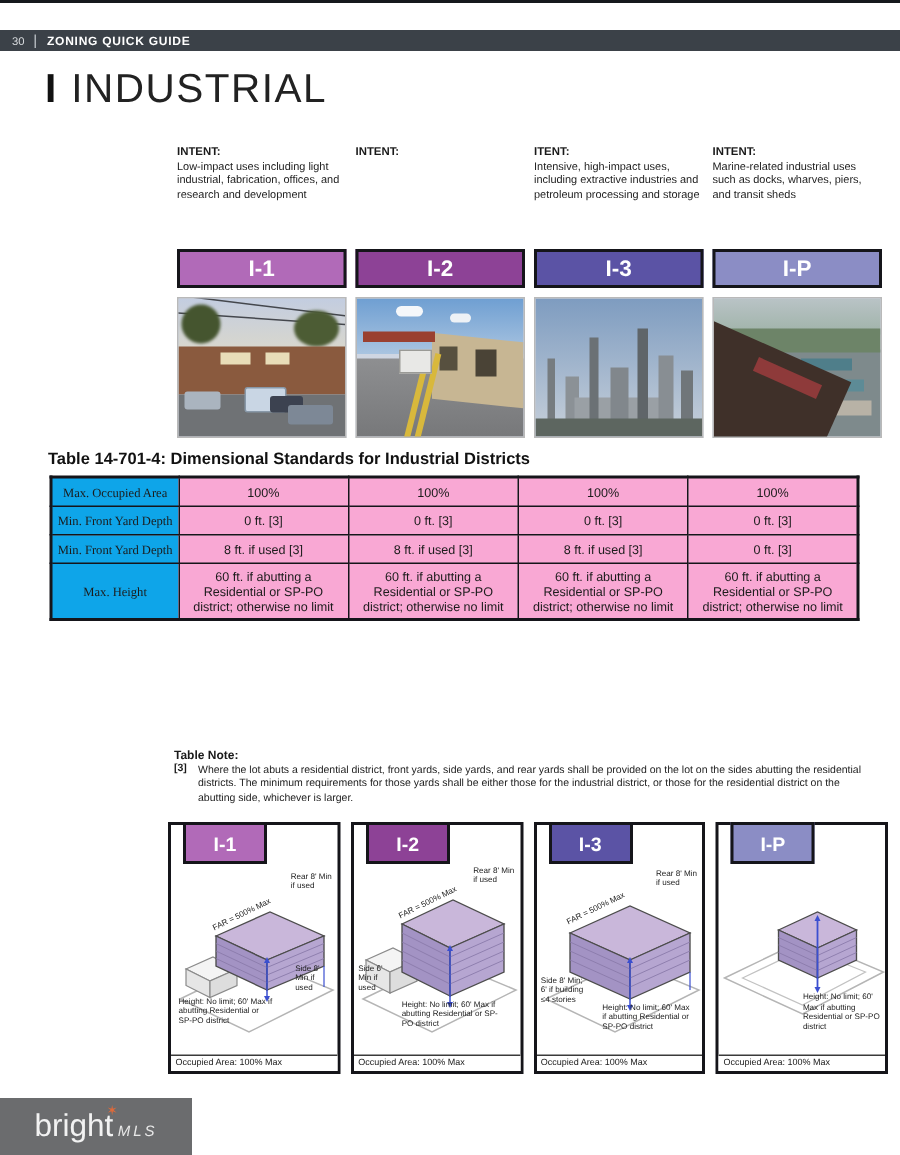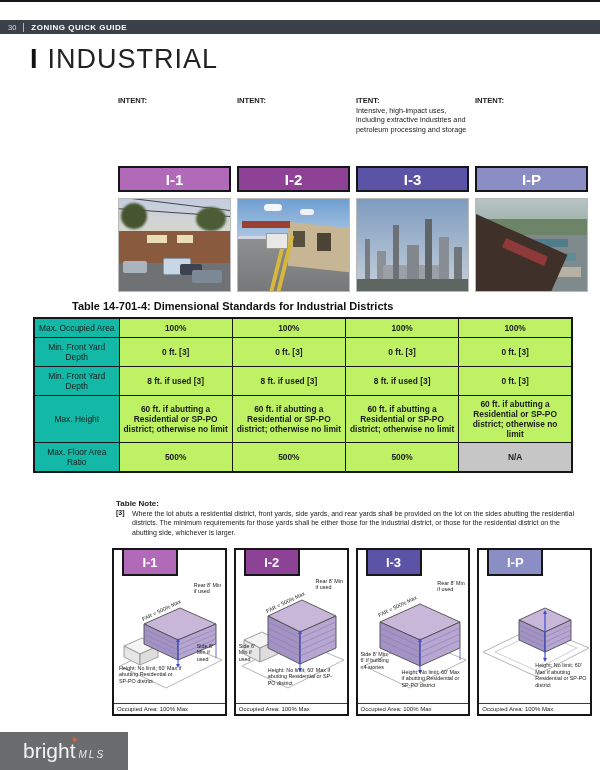--- a/index.html
+++ b/index.html
@@ -72,25 +72,25 @@
   
   .p4-sky{position:absolute;top:0;left:0;right:0;height:26%;background:linear-gradient(#b9c3c6,#9fb3a8);}
   .p4-land{position:absolute;top:20px;left:0;right:0;height:16px;background:#6d8468;}
   .p4-port{position:absolute;top:34px;left:0;right:0;bottom:0;background:#7e8a8c;}
   .p4-river{position:absolute;bottom:-18px;left:-30px;width:110px;height:80px;background:#3f3029;transform:rotate(24deg);}
   .p4-ship{position:absolute;bottom:34px;left:26px;width:46px;height:10px;background:#8e3a3a;transform:rotate(24deg);}
   .p4-crane{position:absolute;top:40px;left:58px;width:34px;height:8px;background:#4f7e8a;}
   .p4-crane2{position:absolute;top:54px;left:70px;width:30px;height:8px;background:#5d8b96;}
   .p4-stack{position:absolute;top:68px;right:6px;width:26px;height:10px;background:#b8b2a6;}
   
-  .table-title{position:absolute;left:32px;top:300px;font-size:11px;font-weight:bold;color:#111;margin-left:40px;}
+  .table-title{position:absolute;left:32px;top:300px;font-size:11px;font-weight:bold;color:#111;}
   table.dim{position:absolute;left:33px;top:317px;width:540px;border-collapse:collapse;border:2px solid #15151a;}
   table.dim td{border:1px solid #15151a;font-size:8.4px;text-align:center;padding:4px 3px;color:#1c1c1c;}
-  td.rowlabel{background:#14b8a6;width:15.8%;}
-  td.val{background:#bef264;width:21.05%;font-weight:bold;}
+  td.rowlabel{background:#0ea5e9;width:15.8%;font-family:Liberation Serif, serif;}
+  td.val{background:#f9a8d4;width:21.05%;}
   td.val-dark{background:#c6c6c6;font-weight:bold;}
   tr.tall td{padding:3px 4px;}
   
   .note{position:absolute;left:116px;top:499px;width:470px;}
   .note-head{font-size:8px;font-weight:bold;margin-bottom:1px;}
   .note-body{display:flex;gap:4px;}
   .note-ref{font-size:7px;font-weight:bold;flex:0 0 12px;}
   .note-text{font-size:7px;line-height:1.35;color:#222;}
   
   .diagram-grid{position:absolute;left:112px;top:548px;width:480px;display:grid;grid-template-columns:repeat(4,1fr);grid-gap:7px;}
@@ -121,30 +121,32 @@
 </div>
 
 <div class="title-row">
   <span class="title-letter">I</span>
   <span class="title-text">INDUSTRIAL</span>
 </div>
 
 <div class="grid4 intent-grid">
   <div>
     <div class="intent-label">INTENT:</div>
+    <div class="intent-text">Low-impact uses including light industrial, fabrication, offices, and research and development</div>
   </div>
   <div>
     <div class="intent-label">INTENT:</div>
   </div>
   <div>
     <div class="intent-label">ITENT:</div>
     <div class="intent-text">Intensive, high-impact uses, including extractive industries and petroleum processing and storage</div>
   </div>
   <div>
     <div class="intent-label">INTENT:</div>
+    <div class="intent-text">Marine-related industrial uses such as docks, wharves, piers, and transit sheds</div>
   </div>
 </div>
 
 <div class="grid4 bar-grid">
   <div class="district-bar" style="background:#b16ab8">I-1</div>
   <div class="district-bar" style="background:#8d4296">I-2</div>
   <div class="district-bar" style="background:#5b53a5">I-3</div>
   <div class="district-bar" style="background:#8b8dc5">I-P</div>
 </div>
 
@@ -224,27 +226,20 @@
     <td class="val">8 ft. if used [3]</td>
     <td class="val">8 ft. if used [3]</td>
     <td class="val">0 ft. [3]</td>
   </tr>
   <tr class="tall">
     <td class="rowlabel">Max. Height</td>
     <td class="val">60 ft. if abutting a Residential or SP-PO district; otherwise no limit</td>
     <td class="val">60 ft. if abutting a Residential or SP-PO district; otherwise no limit</td>
     <td class="val">60 ft. if abutting a Residential or SP-PO district; otherwise no limit</td>
     <td class="val">60 ft. if abutting a Residential or SP-PO district; otherwise no limit</td>
-  </tr>
-  <tr>
-    <td class="rowlabel">Max. Floor Area Ratio</td>
-    <td class="val">500%</td>
-    <td class="val">500%</td>
-    <td class="val">500%</td>
-    <td class="val val-dark">N/A</td>
   </tr>
 </tbody>
   </table>
 
 <div class="note">
   <div class="note-head">Table Note:</div>
   <div class="note-body">
     <span class="note-ref">[3]</span>
     <span class="note-text">Where the lot abuts a residential district, front yards, side yards, and rear yards shall be provided on the lot on the sides abutting the residential districts. The minimum requirements for those yards shall be either those for the industrial district, or those for the residential district on the abutting side, whichever is larger.</span>
   </div>

